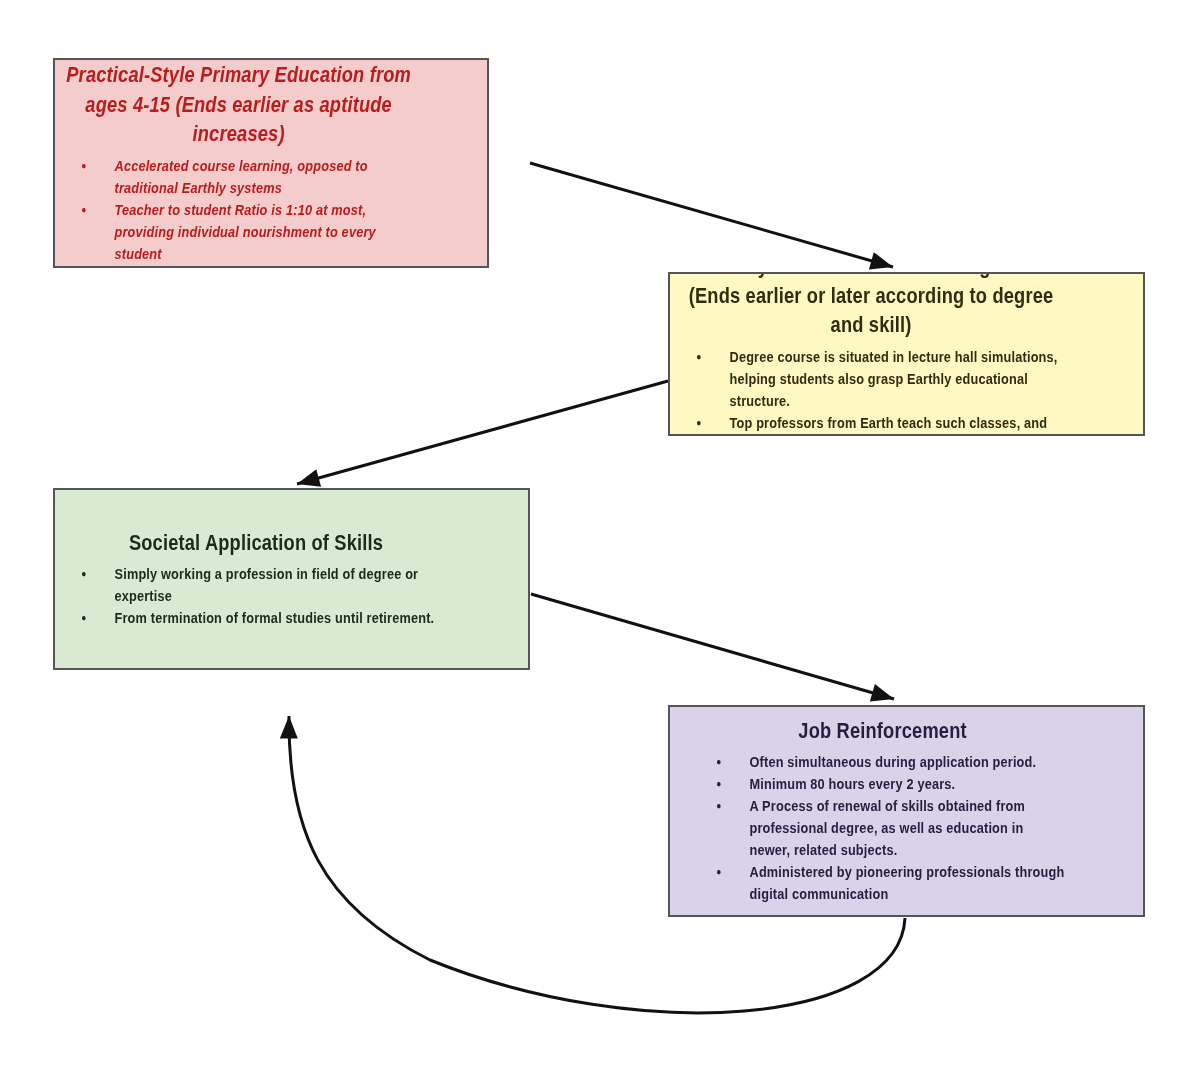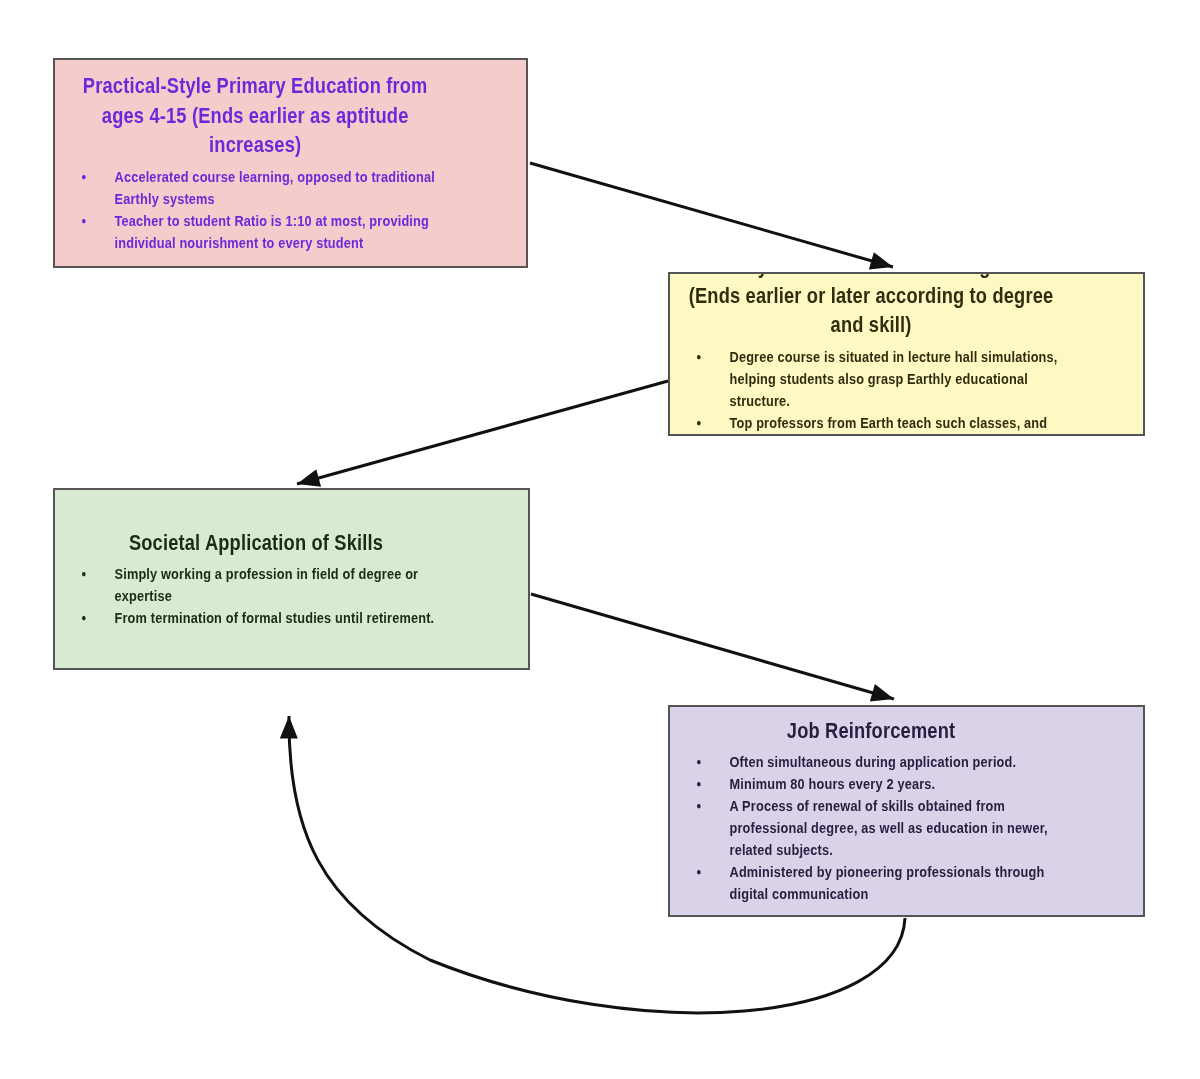--- a/index.html
+++ b/index.html
@@ -53,24 +53,24 @@
   .bullet-list li::before {
     content: "\25CF";
     flex: 0 0 16px;
     margin-right: 28px;
     font-size: 10px;
     line-height: 22px;
     text-align: center;
   }
   .bullet-list li span { flex: 1 1 auto; padding-right: 12px; }
 
-  #node-primary    { left: 53px;  top: 58px;  width: 475px; height: 210px; background: #f4cccc; color: #6d28d9; }
+  #node-primary    { left: 53px;  top: 58px;  width: 436px; height: 210px; background: #f4cccc; color: #b91c1c; font-style: italic; }
   #node-university { left: 668px; top: 272px; width: 477px; height: 164px; background: #fef9c3; color: #302d0e; }
   #node-societal   { left: 53px;  top: 488px; width: 477px; height: 182px; background: #d9ead3; color: #1c2a16; }
-  #node-job        { left: 668px; top: 705px; width: 477px; height: 212px; background: #d9d2e9; color: #261e3f; }
+  #node-job        { left: 668px; top: 705px; width: 477px; height: 212px; background: #d9d2e9; color: #261e3f; padding-left: 20px; }
 
   .connector {
     stroke: #111111;
     stroke-width: 3;
     fill: none;
   }
 </style>
 </head>
 <body>
 

